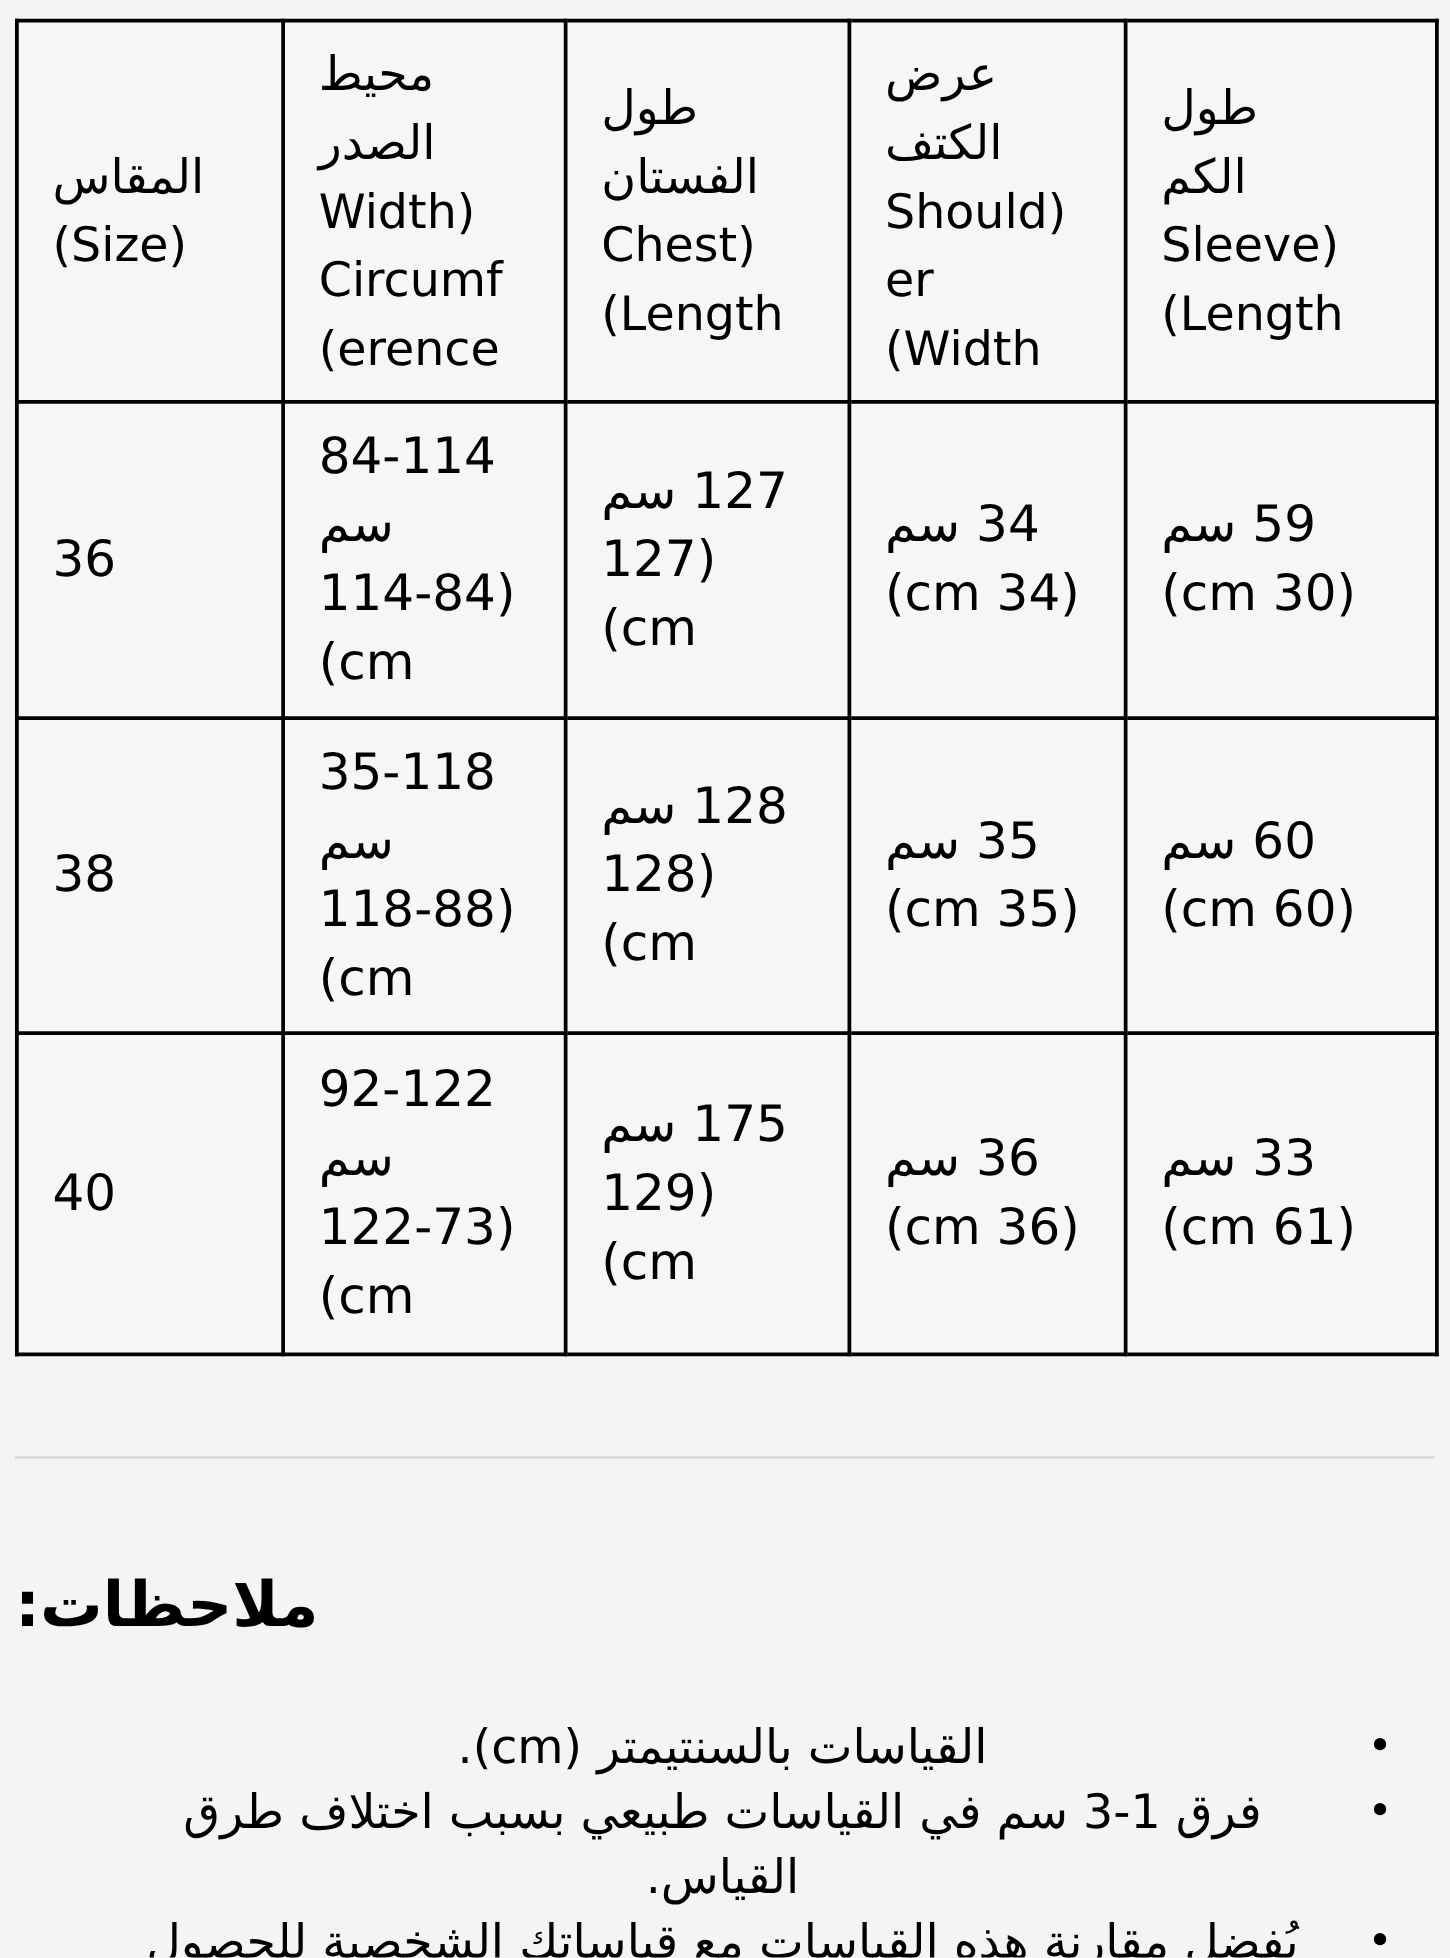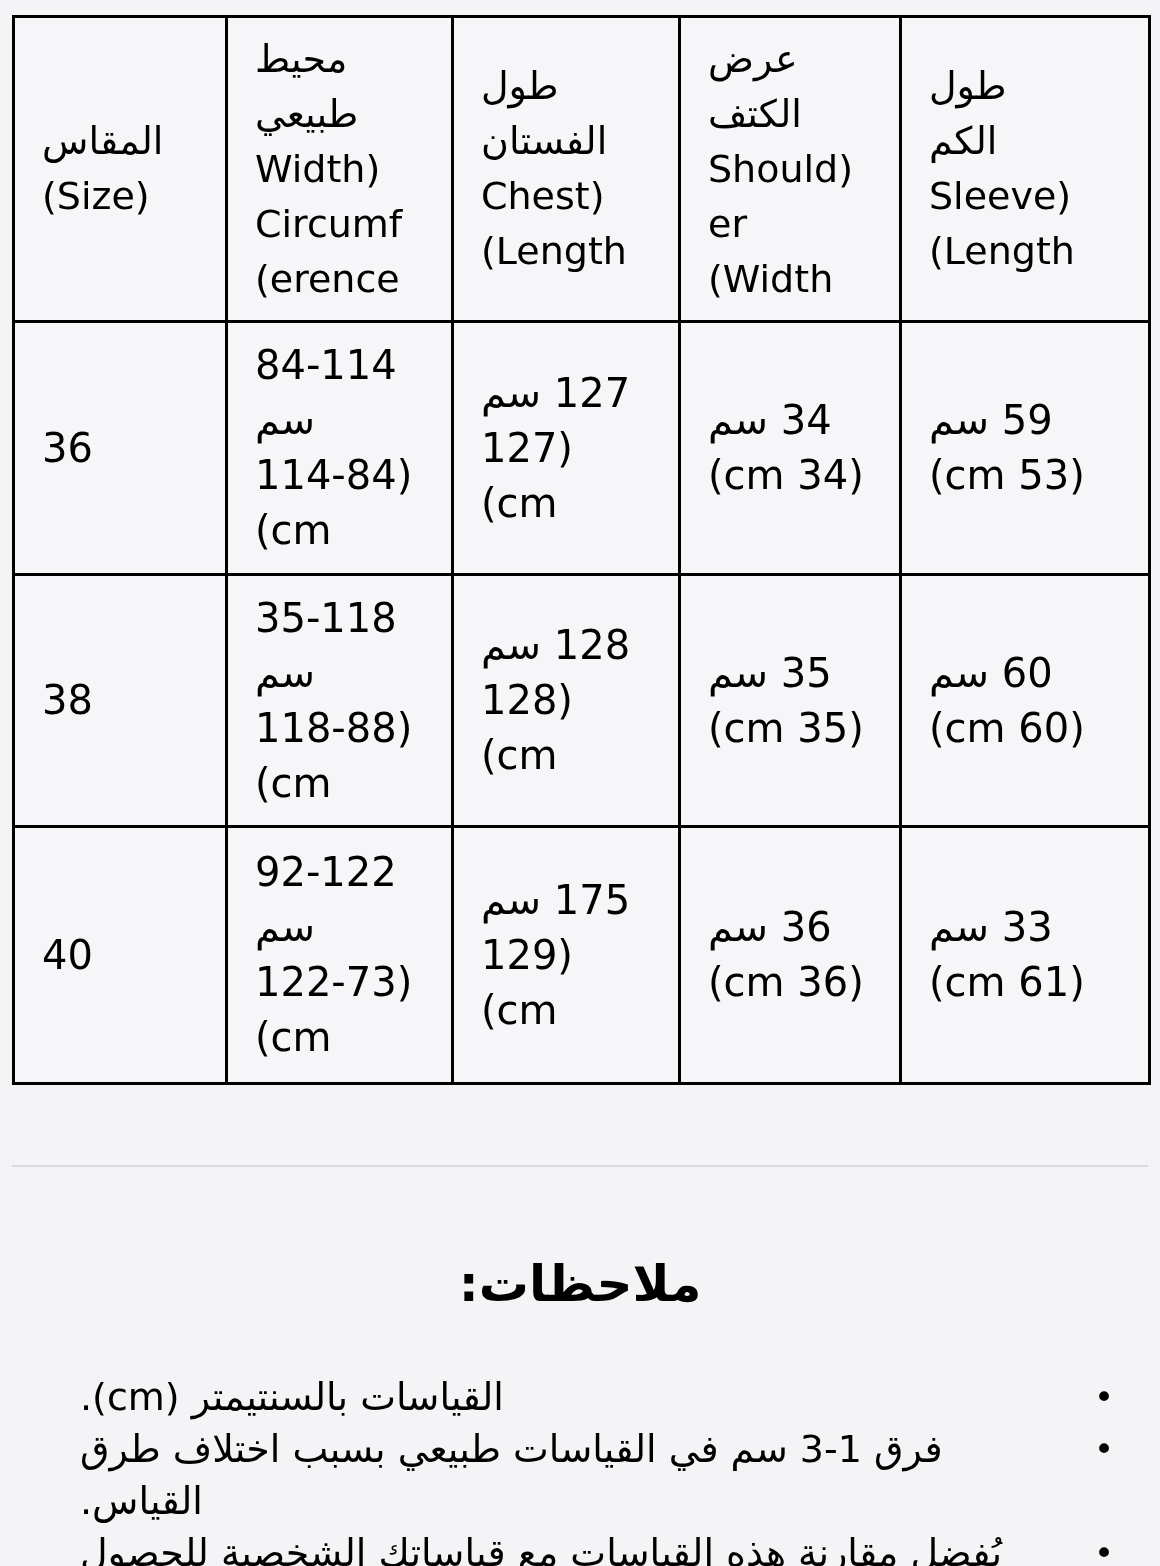--- a/index.html
+++ b/index.html
@@ -52,21 +52,21 @@
     border-top: 2px solid #d9d9db;
     width: 1136px;
     margin: 80px 12px 0 12px;
   }
   .notes-heading {
     margin: 84px 12px 0 12px;
     font-size: 50px;
     font-weight: 700;
     line-height: 66px;
     direction: rtl;
-    text-align: center;
+    text-align: left;
   }
   .notes-list {
     margin: 54px 46px 0 80px;
     font-size: 38px;
   }
   .note {
     display: flex;
     direction: rtl;
     align-items: flex-start;
   }
@@ -75,21 +75,21 @@
     line-height: 52px;
     font-size: 34px;
     padding-left: 18px; 
   }
   .note-text {
     flex: 1 1 auto;
     min-width: 0;
   }
   .note-text .ln {
     direction: rtl;
-    text-align: left;
+    text-align: center;
     line-height: 52px;
     white-space: normal;
   }
 </style>
 </head>
 <body>
 
 <div class="table-wrap">
   <table class="size-table">
     <colgroup>
@@ -100,21 +100,21 @@
       <col style="width:249px">
     </colgroup>
     <thead>
       <tr class="header-row">
         <th>
             <div class="ln">المقاس</div>
             <div class="ln">(Size)</div>
           </th>
         <th>
             <div class="ln">محيط</div>
-            <div class="ln">طبيعي</div>
+            <div class="ln">الصدر</div>
             <div class="ln">(Width</div>
             <div class="ln">Circumf</div>
             <div class="ln">erence)</div>
           </th>
         <th>
             <div class="ln">طول</div>
             <div class="ln">الفستان</div>
             <div class="ln">(Chest</div>
             <div class="ln">Length)</div>
           </th>
@@ -148,21 +148,21 @@
             <div class="ln">127 سم</div>
             <div class="ln">(127</div>
             <div class="ln">cm)</div>
           </td>
         <td>
             <div class="ln">34 سم</div>
             <div class="ln">(34 cm)</div>
           </td>
         <td>
             <div class="ln">59 سم</div>
-            <div class="ln">(53 cm)</div>
+            <div class="ln">(30 cm)</div>
           </td>
       </tr>
       <tr class="row-1">
         <td>
             <div class="ln">38</div>
           </td>
         <td>
             <div class="ln">35-118</div>
             <div class="ln">سم</div>
             <div class="ln">؜(88-118</div>

